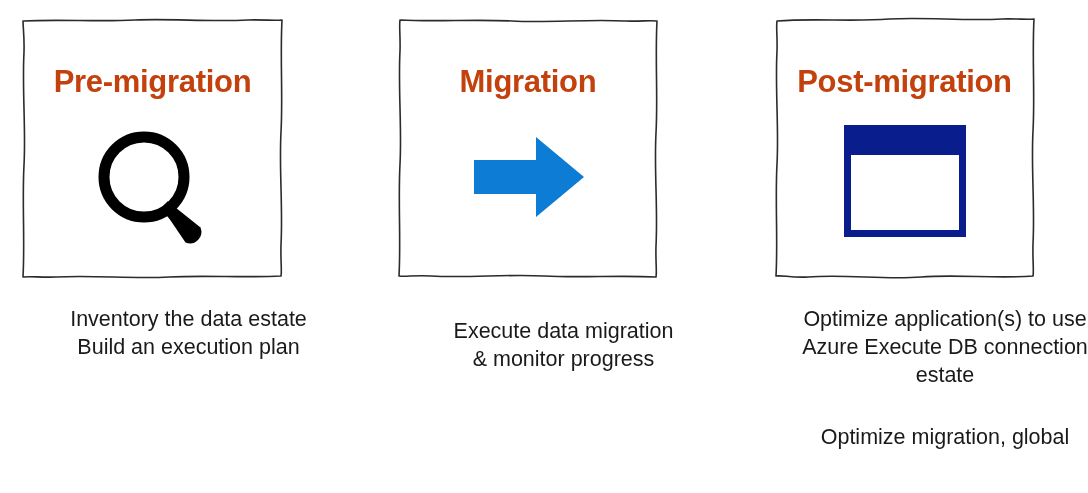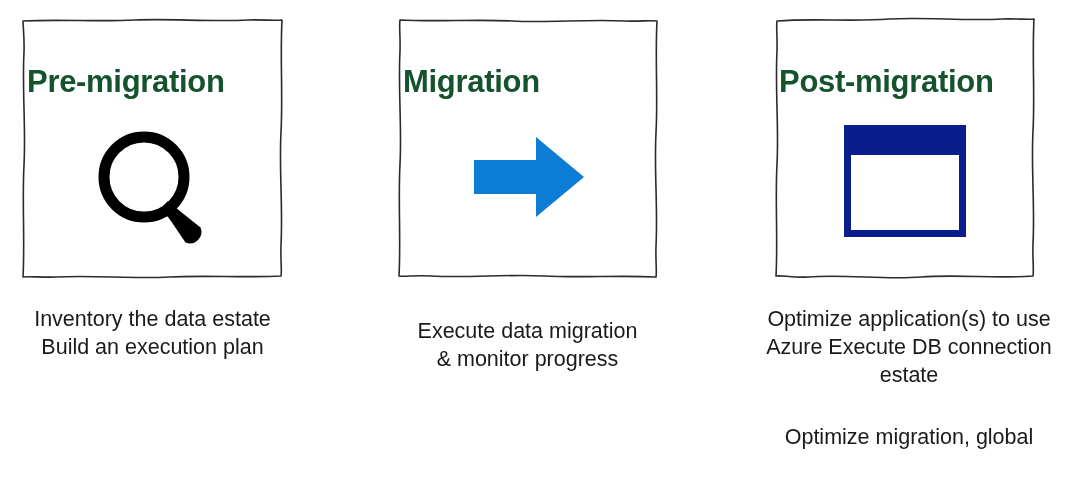--- a/index.html
+++ b/index.html
@@ -39,42 +39,44 @@
   }
   .panel-frame svg {
     display: block;
     width: 100%;
     height: 100%;
     overflow: visible;
   }
 
   .panel-title {
     position: absolute;
-    left: 7px;
+    left: 0;
     width: 100%;
+    text-align: center;
     font-weight: bold;
     font-size: 31px;
     line-height: 34px;
     letter-spacing: -0.3px;
-    color: #14532d;
+    color: #c2410c;
     white-space: nowrap;
   }
 
   .panel-icon {
     position: absolute;
   }
 
   
   .caption {
     position: absolute;
     text-align: center;
     font-size: 21.5px;
     line-height: 28px;
     color: #1a1a1a;
     font-weight: 400;
+    margin-left: 36px;
   }
   .caption .cline { display: block; }
 
   
   #panel-1 { left: 20px;  top: 17px; width: 265px; height: 263px; }
   #panel-2 { left: 396px; top: 17px; width: 264px; height: 263px; }
   #panel-3 { left: 772px; top: 17px; width: 265px; height: 263px; }
 
   #title-1 { top: 48px; }
   #title-2 { top: 48px; }

